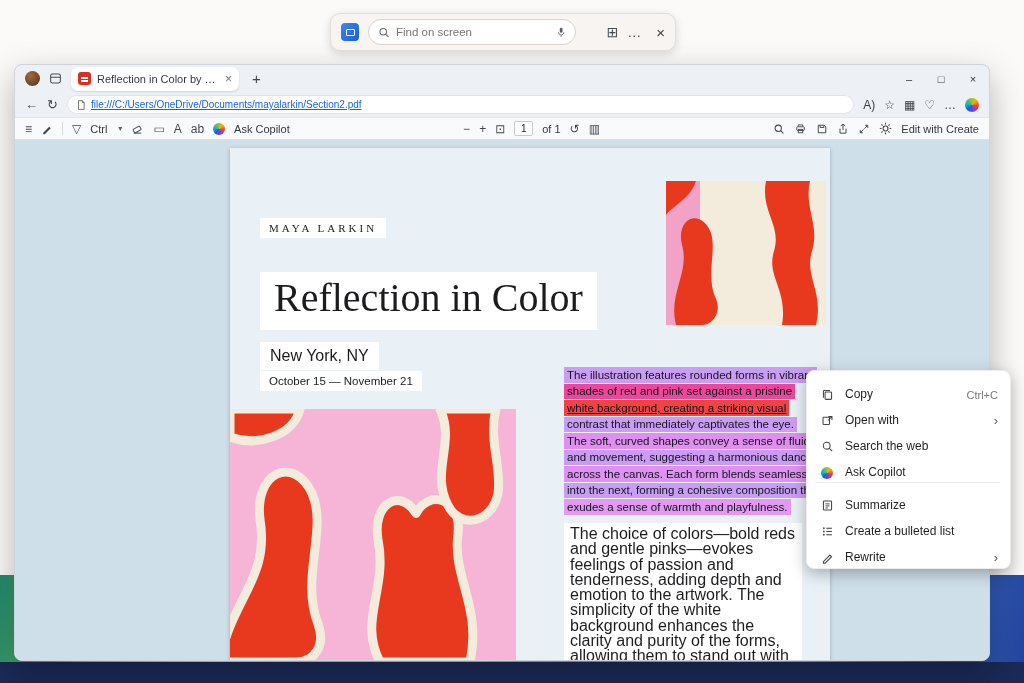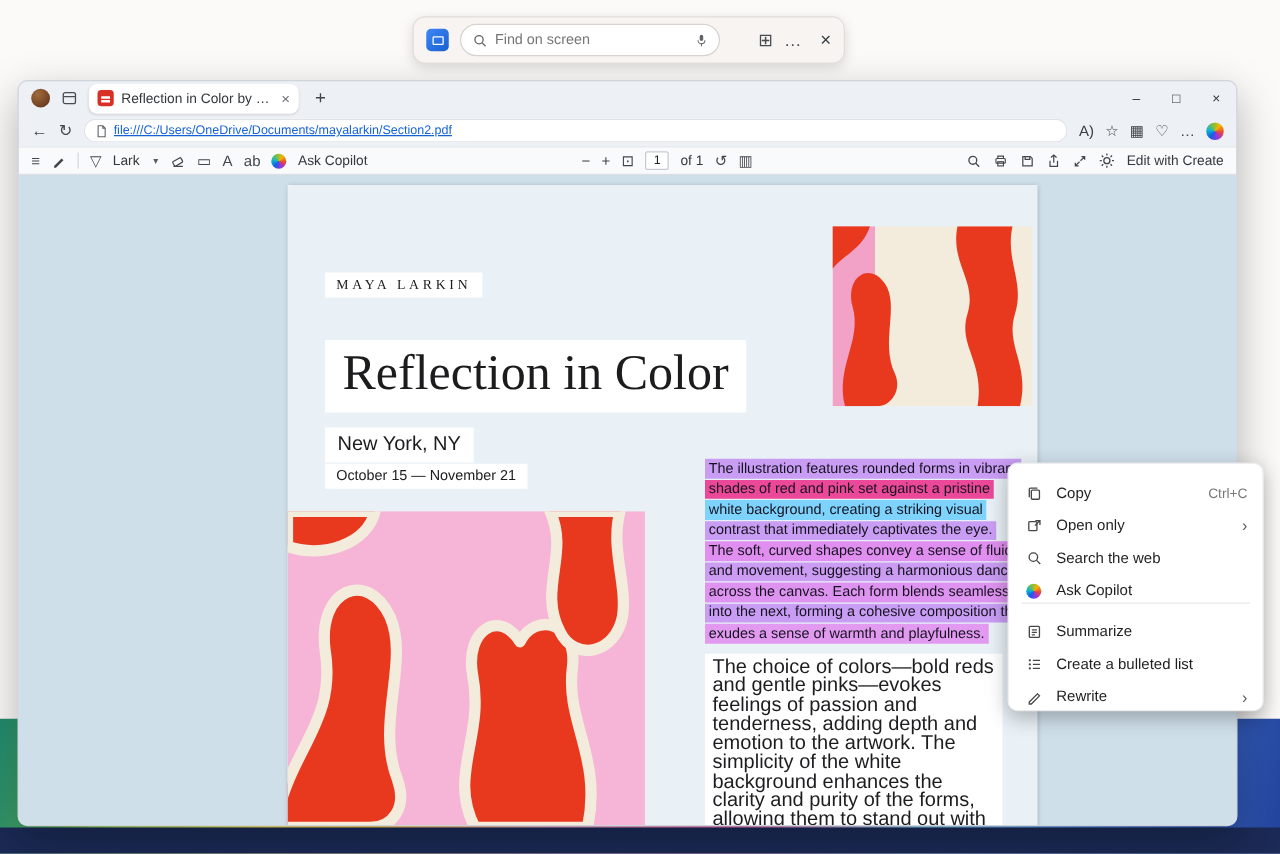--- a/index.html
+++ b/index.html
@@ -165,21 +165,21 @@
   <div class="pdf-toolbar">
     <div class="tb-group">
       <span class="tb-glyph">≡</span>
       <span class="tb-ic">
         <svg class="svgic" width="12" height="12" viewBox="0 0 16 16">
             <path d="M3 13l8-8 2 2-8 8H3v-2z" fill="#43474c"></path>
           </svg>
       </span>
       <span class="vdiv"></span>
       <span class="tb-glyph">▽</span>
-      <span class="tb-label">Lark</span>
+      <span class="tb-label">Ctrl</span>
       <span class="chev">▾</span>
       <span class="tb-ic">
         <svg class="svgic" width="13" height="12" viewBox="0 0 16 16">
             <rect x="2.5" y="6" width="10" height="5.5" rx="1.2" transform="rotate(-30 7.5 8.7)" fill="none" stroke="#43474c" stroke-width="1.3"></rect>
             <line x1="3" y1="13.5" x2="13" y2="13.5" stroke="#43474c" stroke-width="1.3"></line>
           </svg>
       </span>
       <span class="tb-glyph">▭</span>
       <span class="tb-glyph">A</span>
       <span class="tb-glyph">ab</span>
@@ -273,21 +273,21 @@
             <path d="M150 252 C128 210 158 180 148 130 C142 94 170 78 186 104 C198 80 232 88 228 124 C222 168 252 196 240 252 Z"></path>
             <path d="M210 0 C226 34 200 62 218 96 C230 120 262 114 268 84 C272 58 258 30 266 0 Z"></path>
             <path d="M0 0 L70 0 C64 26 28 38 0 28 Z"></path>
           </g>
         </svg>
       </div>
 
       <div class="text-col">
         <div class="hl-line" style="background-color: rgb(201, 157, 243);">The illustration features rounded forms in vibrant</div>
         <div class="hl-line" style="background-color: #ec4899;">shades of red and pink set against a pristine</div>
-        <div class="hl-line" style="background-color: #7dd3fc;">white background, creating a striking visual</div>
+        <div class="hl-line" style="background-color: #ef4444; text-decoration: underline;">white background, creating a striking visual</div>
         <div class="hl-line" style="background-color: rgb(201, 157, 243);">contrast that immediately captivates the eye.</div>
         <div class="hl-line" style="background-color: rgb(224, 142, 240);">The soft, curved shapes convey a sense of fluidity</div>
         <div class="hl-line" style="background-color: rgb(203, 156, 242);">and movement, suggesting a harmonious dance</div>
         <div class="hl-line" style="background-color: rgb(223, 147, 240);">across the canvas. Each form blends seamlessly</div>
         <div class="hl-line" style="background-color: rgb(201, 157, 243);">into the next, forming a cohesive composition that</div>
         <div class="hl-line" style="background-color: rgb(226, 154, 240);">exudes a sense of warmth and playfulness.</div>
       </div>
 
       <div class="para2">The choice of colors—bold reds and gentle pinks—evokes feelings of passion and tenderness, adding depth and emotion to the artwork. The simplicity of the white background enhances the clarity and purity of the forms, allowing them to stand out with clarity and impact. This illustration is not only aesthetically pleasing but also invites viewers to interpret its abstract shapes and</div>
 
@@ -306,21 +306,21 @@
     <span>Copy</span>
     <span class="mi-shortcut">Ctrl+C</span>
   </div>
   <div class="menu-item">
     <span class="mi-icon">
       <svg class="svgic" width="13" height="13" viewBox="0 0 16 16">
           <rect x="2.5" y="4" width="8" height="9" rx="1" fill="none" stroke="#474747" stroke-width="1.3"></rect>
           <path d="M9 3h4.5v4.5M13.5 3 8.5 8" fill="none" stroke="#474747" stroke-width="1.3"></path>
         </svg>
     </span>
-    <span>Open only</span>
+    <span>Open with</span>
     <span class="mi-sub">›</span>
   </div>
   <div class="menu-item">
     <span class="mi-icon">
       <svg class="svgic" width="13" height="13" viewBox="0 0 16 16">
           <circle cx="7" cy="7" r="4.2" fill="none" stroke="#474747" stroke-width="1.3"></circle>
           <line x1="10.2" y1="10.2" x2="13.8" y2="13.8" stroke="#474747" stroke-width="1.3"></line>
         </svg>
     </span>
     <span>Search the web</span>

